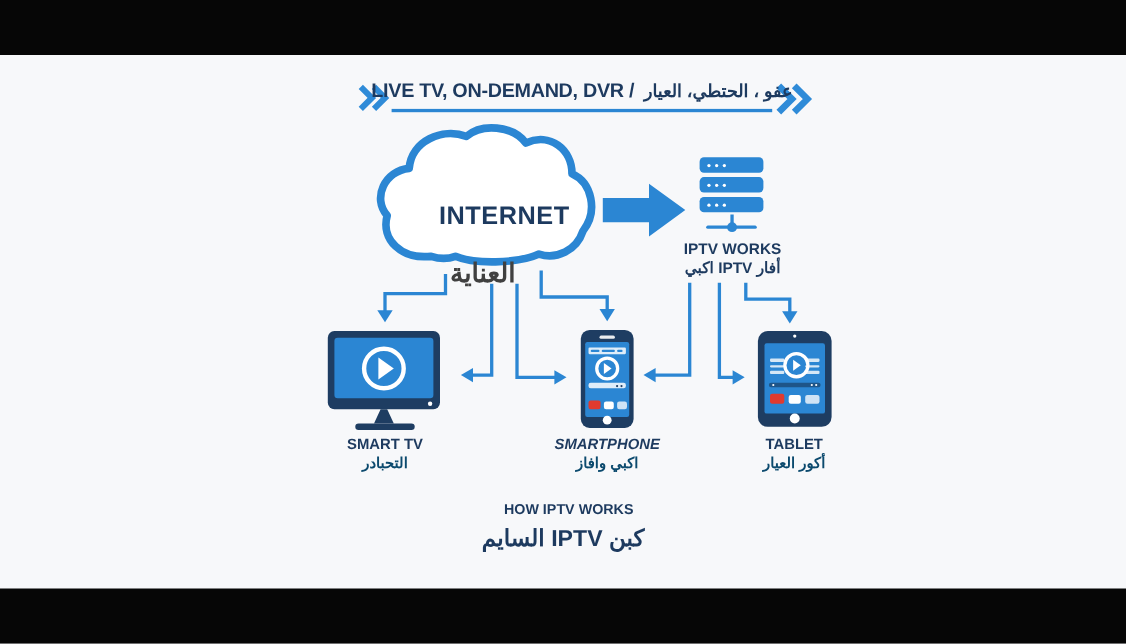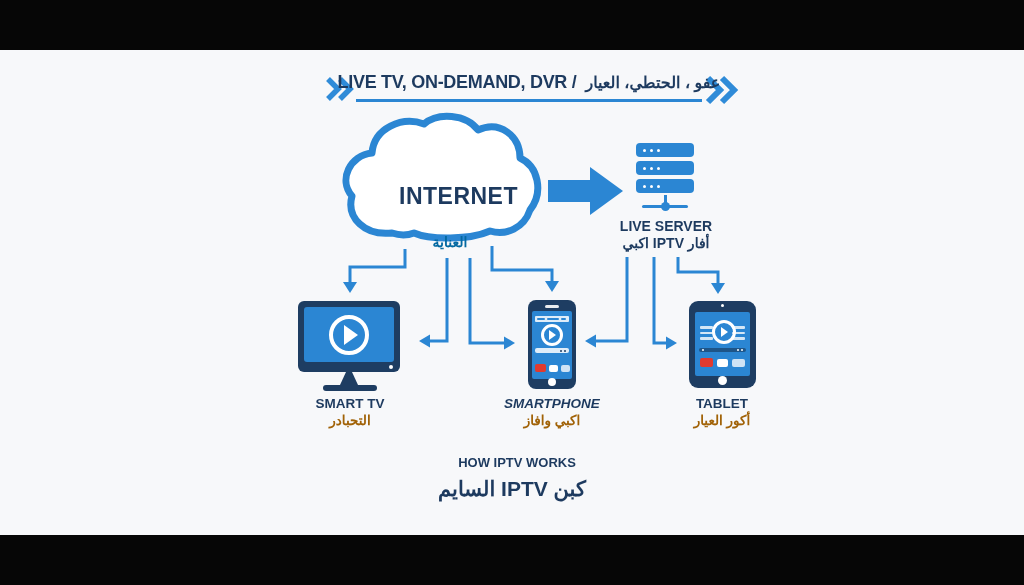--- a/index.html
+++ b/index.html
@@ -20,39 +20,39 @@
     border-bottom:3px solid #2b86d3;
   }
   .header-en{font-weight:bold;font-size:18px;letter-spacing:-0.3px;color:#1d3a5f;white-space:nowrap;}
   .header-ar{font-weight:bold;font-size:16px;color:#1d3a5f;direction:rtl;white-space:nowrap;}
 
   
   .internet-label{
     position:absolute;left:368px;top:183px;width:150px;text-align:right;
     font-weight:bold;font-size:23px;letter-spacing:.5px;color:#1d3a5f;
   }
-  .cloud-ar{position:absolute;left:385px;top:234px;width:130px;text-align:center;
-    font-weight:bold;font-size:14px;color:#0369a1;direction:rtl;}
+  .cloud-ar{position:absolute;left:374px;top:234px;width:130px;text-align:center;
+    font-weight:bold;font-size:24px;color:#404040;direction:rtl;}
 
   
   .server{position:absolute;left:636px;top:143px;width:60px;}
   .srv-bar{position:relative;width:58px;height:14px;background:#2b86d3;border-radius:4px;margin-bottom:4px;
     display:flex;align-items:center;padding-left:7px;box-sizing:border-box;gap:4px;}
   .srv-dot{width:3px;height:3px;border-radius:50%;background:#fff;}
   .srv-stem{position:absolute;left:664px;top:195px;width:3px;height:11px;background:#2b86d3;}
   .srv-base{position:absolute;left:642px;top:205px;width:46px;height:3px;background:#2b86d3;border-radius:2px;}
   .srv-node{position:absolute;left:661px;top:202px;width:9px;height:9px;border-radius:50%;background:#2b86d3;}
   .srv-label{position:absolute;left:596px;top:218px;width:140px;text-align:center;
     font-weight:bold;font-size:14px;color:#1d3a5f;}
   .srv-label-ar{position:absolute;left:596px;top:235px;width:140px;text-align:center;
     font-weight:bold;font-size:14px;color:#1d3a5f;direction:rtl;}
 
   
   .dev-label{position:absolute;text-align:center;font-weight:bold;font-size:13.5px;color:#1d3a5f;}
-  .dev-label-ar{position:absolute;text-align:center;font-weight:bold;font-size:13.5px;color:#a16207;direction:rtl;}
+  .dev-label-ar{position:absolute;text-align:center;font-weight:bold;font-size:13.5px;color:#0c4a6e;direction:rtl;}
   .play-ring{border:4px solid #fff;border-radius:50%;position:absolute;}
   .play-tri{position:absolute;width:0;height:0;border-style:solid;border-color:transparent;border-left-color:#fff;}
 
   
   .tv-bezel{position:absolute;left:298px;top:301px;width:102px;height:71px;background:#1e3d62;border-radius:6px;}
   .tv-screen{position:absolute;left:6px;top:6px;width:90px;height:55px;background:#2b86d3;border-radius:3px;}
   .tv-dot{position:absolute;right:7px;bottom:3px;width:4px;height:4px;border-radius:50%;background:#fff;}
   .tv-neck{position:absolute;left:340px;top:372px;width:18px;height:0;
     border-left:6px solid transparent;border-right:6px solid transparent;border-bottom:13px solid #1e3d62;box-sizing:border-box;}
   .tv-base{position:absolute;left:323px;top:385px;width:54px;height:6px;background:#1e3d62;border-radius:3px;}
@@ -166,21 +166,21 @@
     </div>
     <div class="srv-bar">
       <span class="srv-dot"></span>
       <span class="srv-dot"></span>
       <span class="srv-dot"></span>
     </div>
   </div>
   <div class="srv-stem"></div>
   <div class="srv-base"></div>
   <div class="srv-node"></div>
-  <div class="srv-label">LIVE SERVER</div>
+  <div class="srv-label">IPTV WORKS</div>
   <div class="srv-label-ar">أفار IPTV اكبي</div>
 
   <div class="tv-bezel">
     <div class="tv-screen">
       <div class="play-ring" style="left:25px;top:8px;width:32px;height:32px;"></div>
       <div class="play-tri" style="left:40px;top:18px;border-width:10px 0 10px 14px;"></div>
     </div>
     <div class="tv-dot"></div>
   </div>
   <div class="tv-neck"></div>

